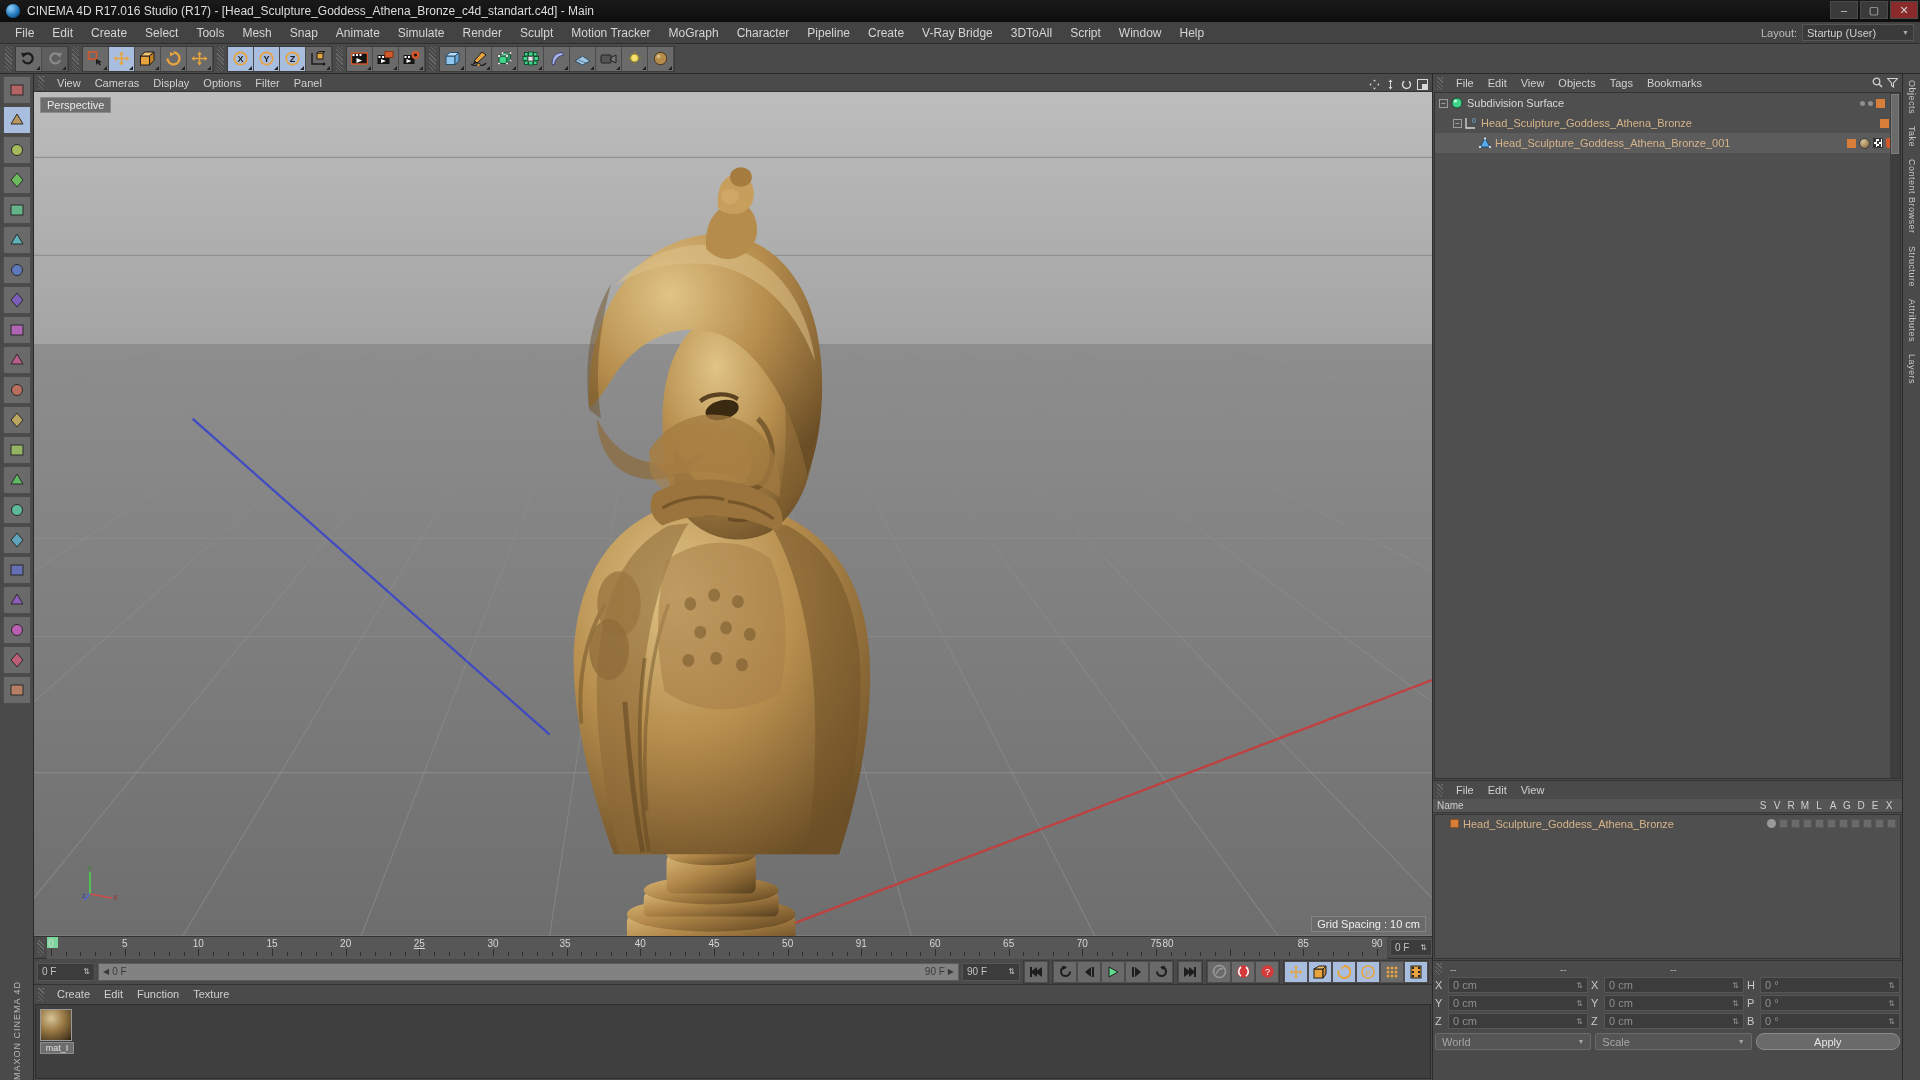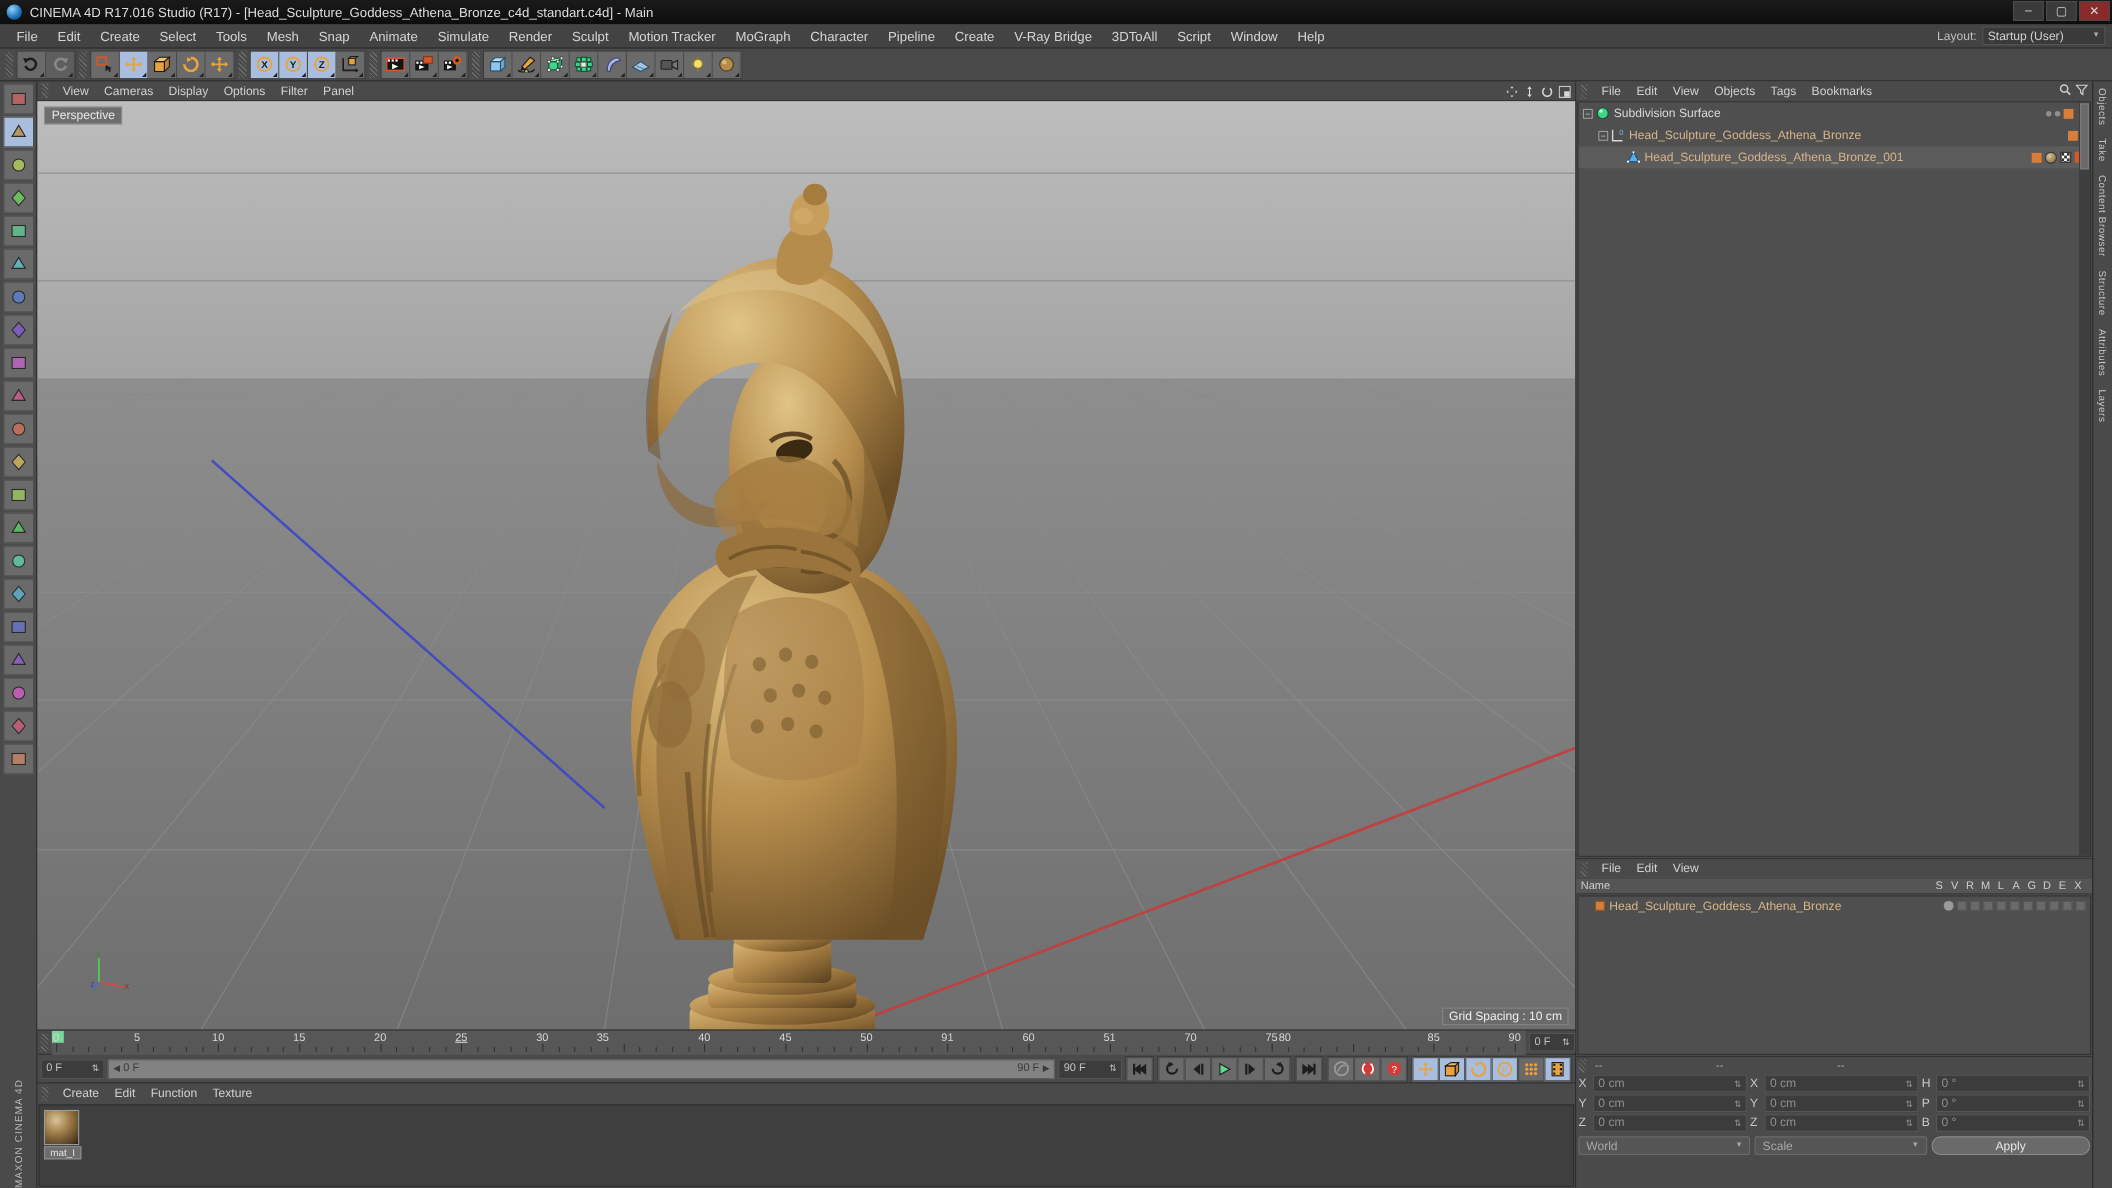--- a/index.html
+++ b/index.html
@@ -829,21 +829,21 @@
             <div class="tl-tick" style="left: 387.067px;"></div>
             <div class="tl-tick" style="left: 401.8px;"></div>
             <div class="tl-tick" style="left: 416.533px;"></div>
             <div class="tl-tick" style="left: 431.267px;"></div>
             <div class="tl-num" style="left: 446px;">30</div>
             <div class="tl-tick maj" style="left: 446px;"></div>
             <div class="tl-tick" style="left: 460.733px;"></div>
             <div class="tl-tick" style="left: 475.467px;"></div>
             <div class="tl-tick" style="left: 490.2px;"></div>
             <div class="tl-tick" style="left: 504.933px;"></div>
-            <div class="tl-num" style="left: 501px;">35</div>
+            <div class="tl-num" style="left: 518px;">35</div>
             <div class="tl-tick maj" style="left: 519.667px;"></div>
             <div class="tl-tick" style="left: 534.4px;"></div>
             <div class="tl-tick" style="left: 549.133px;"></div>
             <div class="tl-tick" style="left: 563.867px;"></div>
             <div class="tl-tick" style="left: 578.6px;"></div>
             <div class="tl-num" style="left: 593.333px;">40</div>
             <div class="tl-tick maj" style="left: 593.333px;"></div>
             <div class="tl-tick" style="left: 608.067px;"></div>
             <div class="tl-tick" style="left: 622.8px;"></div>
             <div class="tl-tick" style="left: 637.533px;"></div>
@@ -865,21 +865,21 @@
             <div class="tl-tick" style="left: 829.067px;"></div>
             <div class="tl-tick" style="left: 843.8px;"></div>
             <div class="tl-tick" style="left: 858.533px;"></div>
             <div class="tl-tick" style="left: 873.267px;"></div>
             <div class="tl-num" style="left: 888px;">60</div>
             <div class="tl-tick maj" style="left: 888px;"></div>
             <div class="tl-tick" style="left: 902.733px;"></div>
             <div class="tl-tick" style="left: 917.467px;"></div>
             <div class="tl-tick" style="left: 932.2px;"></div>
             <div class="tl-tick" style="left: 946.933px;"></div>
-            <div class="tl-num" style="left: 961.667px;">51</div>
+            <div class="tl-num" style="left: 961.667px;">65</div>
             <div class="tl-tick maj" style="left: 961.667px;"></div>
             <div class="tl-tick" style="left: 976.4px;"></div>
             <div class="tl-tick" style="left: 991.133px;"></div>
             <div class="tl-tick" style="left: 1005.87px;"></div>
             <div class="tl-tick" style="left: 1020.6px;"></div>
             <div class="tl-num" style="left: 1035.33px;">70</div>
             <div class="tl-tick maj" style="left: 1035.33px;"></div>
             <div class="tl-tick" style="left: 1050.07px;"></div>
             <div class="tl-tick" style="left: 1064.8px;"></div>
             <div class="tl-tick" style="left: 1079.53px;"></div>

